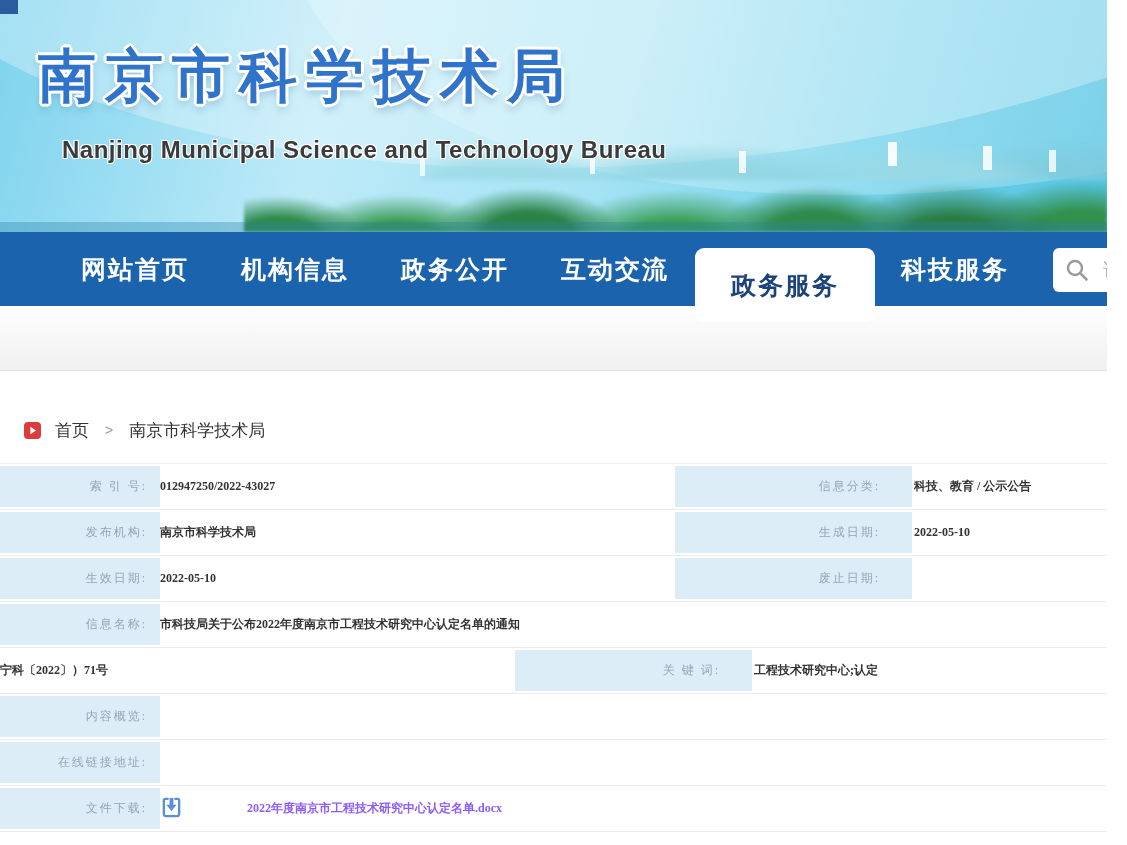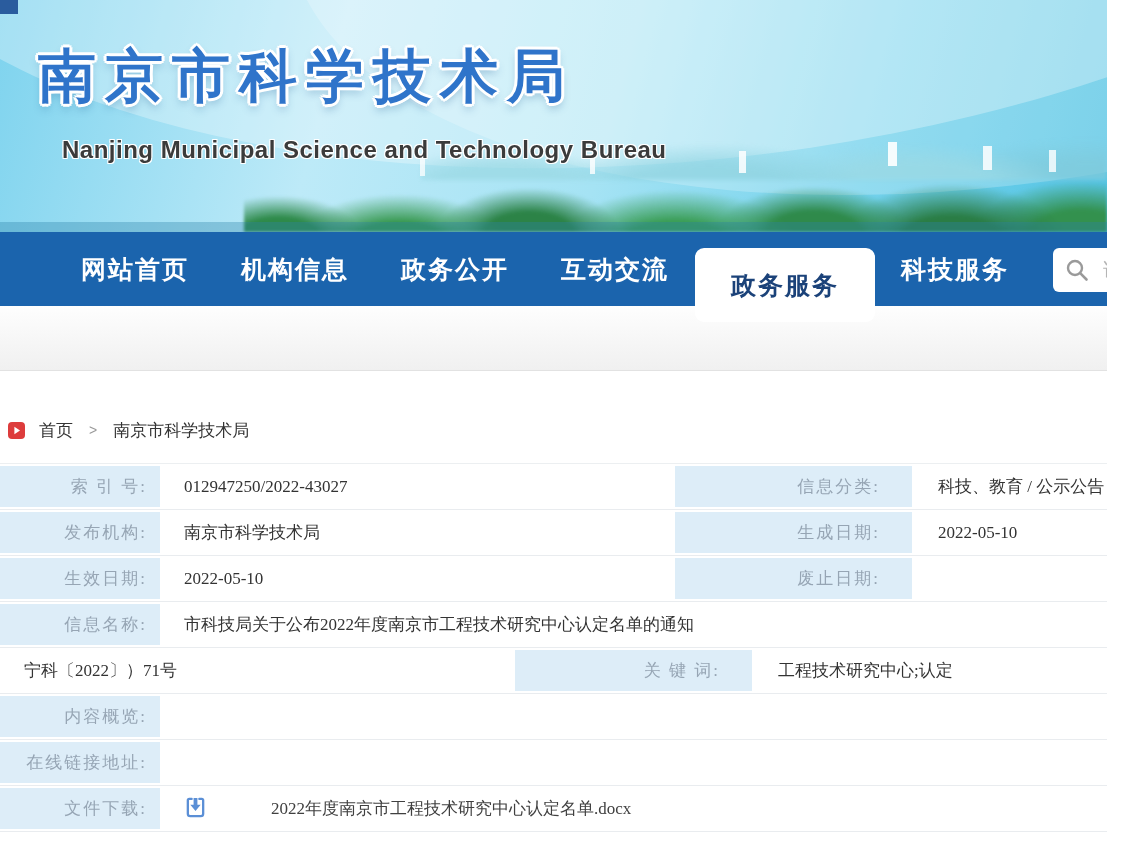--- a/index.html
+++ b/index.html
@@ -57,41 +57,41 @@
   .search-box svg { flex:none; margin-right:14px; }
   .search-input { border:none; outline:none; flex:1; font-size:20px; color:#666; background:transparent;
     font-family:"Liberation Sans", sans-serif; }
   .search-input::placeholder { color:#b5b5b5; }
 
   
   .subbar { width:100%; height:65px; background:linear-gradient(#fefefe,#f0f0f0);
     border-bottom:1px solid #e2e2e2; position:relative; z-index:1; }
 
   
-  .breadcrumb { display:flex; align-items:center; margin:46px 0 0 8px; height:26px;
+  .breadcrumb { display:flex; align-items:center; margin:46px 0 0 24px; height:26px;
     font-family:"Liberation Serif", serif; font-size:17px; color:#333; }
   .breadcrumb .bc-icon { margin-right:14px; display:flex; align-items:center; }
   .bc-home { cursor:pointer; }
   .bc-sep { color:#999; margin:0 16px; font-family:"Liberation Sans", sans-serif; font-size:14px; }
   .bc-current { color:#333; }
 
   
   .info-table { margin-top:20px; width:1127px; border-top:1px solid #eceff1;
-    font-family:"Liberation Serif", serif; font-size:17px; }
+    font-family:"Liberation Serif", serif; font-size:12px; }
   .t-row { display:flex; align-items:stretch; height:46px; border-bottom:1px solid #e9ecef; background:#fff; }
   .t-label { flex:none; width:160px; background:#ddedf8; margin:2px 0; display:flex;
     align-items:center; justify-content:flex-end; padding-right:13px;
     color:#96a5b4; letter-spacing:2px; white-space:nowrap; }
-  .t-value { display:flex; align-items:center; padding-left:24px; color:#333; white-space:nowrap; overflow:hidden; }
+  .t-value { display:flex; align-items:center; color:#333; white-space:nowrap; overflow:hidden;font-weight:bold; }
   .t-value.left-val { flex:none; width:512px; }
   .t-value.full { flex:1; }
   .t-label.right-label { width:237px; margin-left:3px; padding-right:32px; }
   .t-value.right-val { flex:1; margin-left:2px; }
   .dl-icon { display:inline-flex; margin-right:64px; cursor:pointer; }
-  .dl-name { color:#404040; cursor:pointer; }
+  .dl-name { color:#8b5cf6; cursor:pointer; }
 </style>
 </head>
 <body>
 
 <div class="page">
 
   <div class="banner">
     <div class="sw1"></div>
     <div class="sw2"></div>
     <div class="corner-dark"></div>

